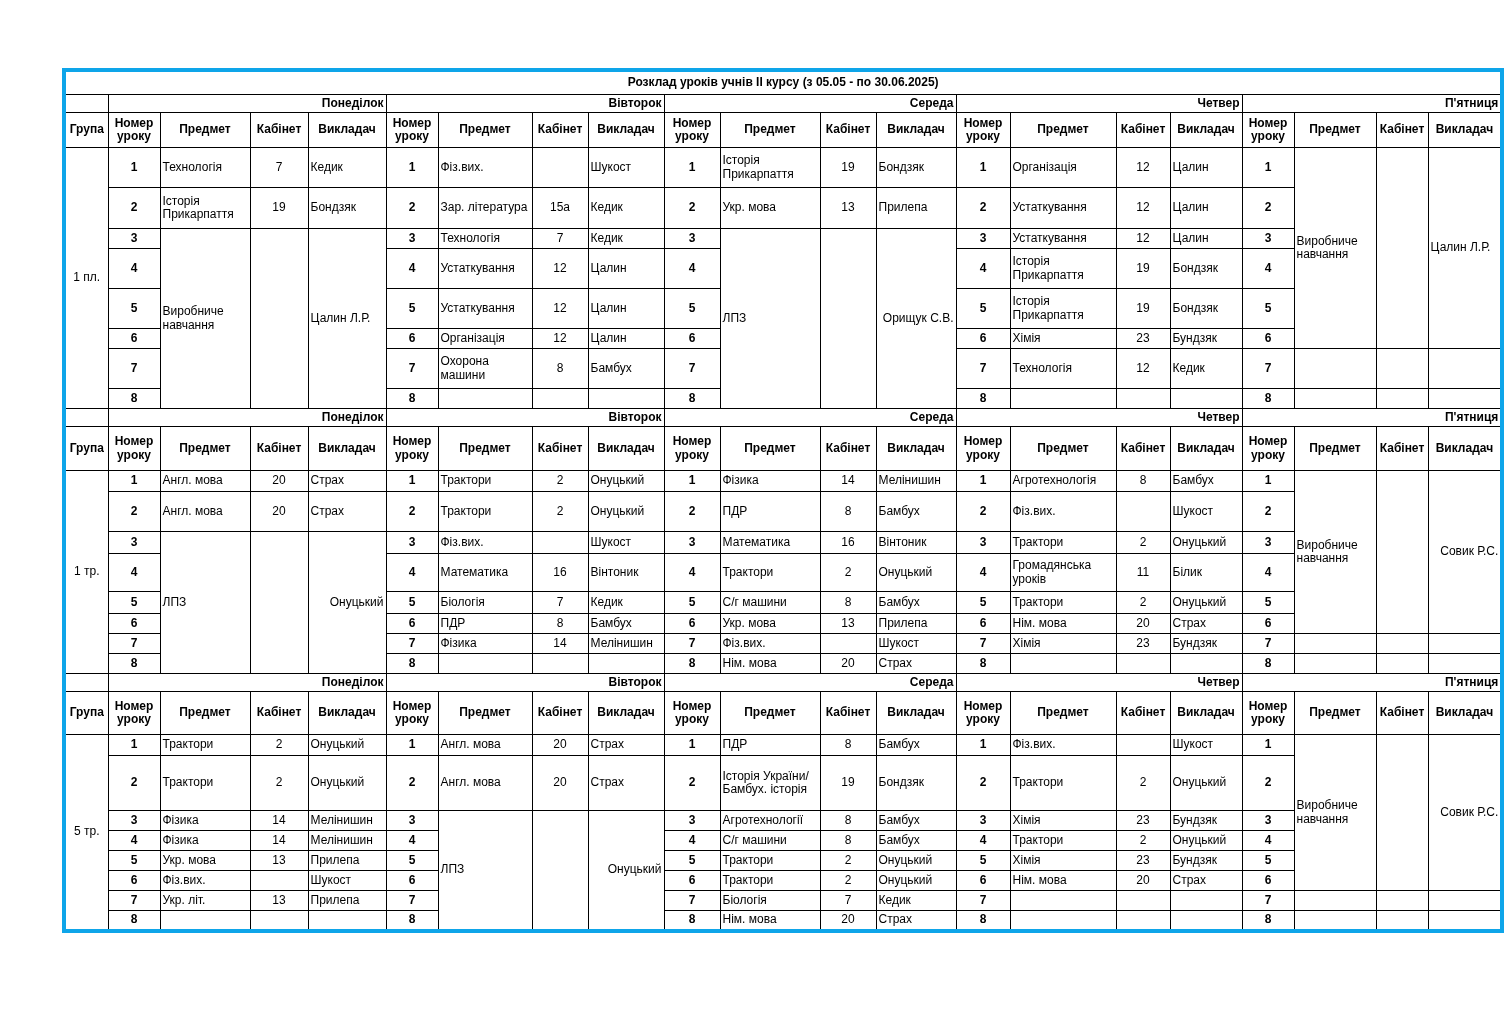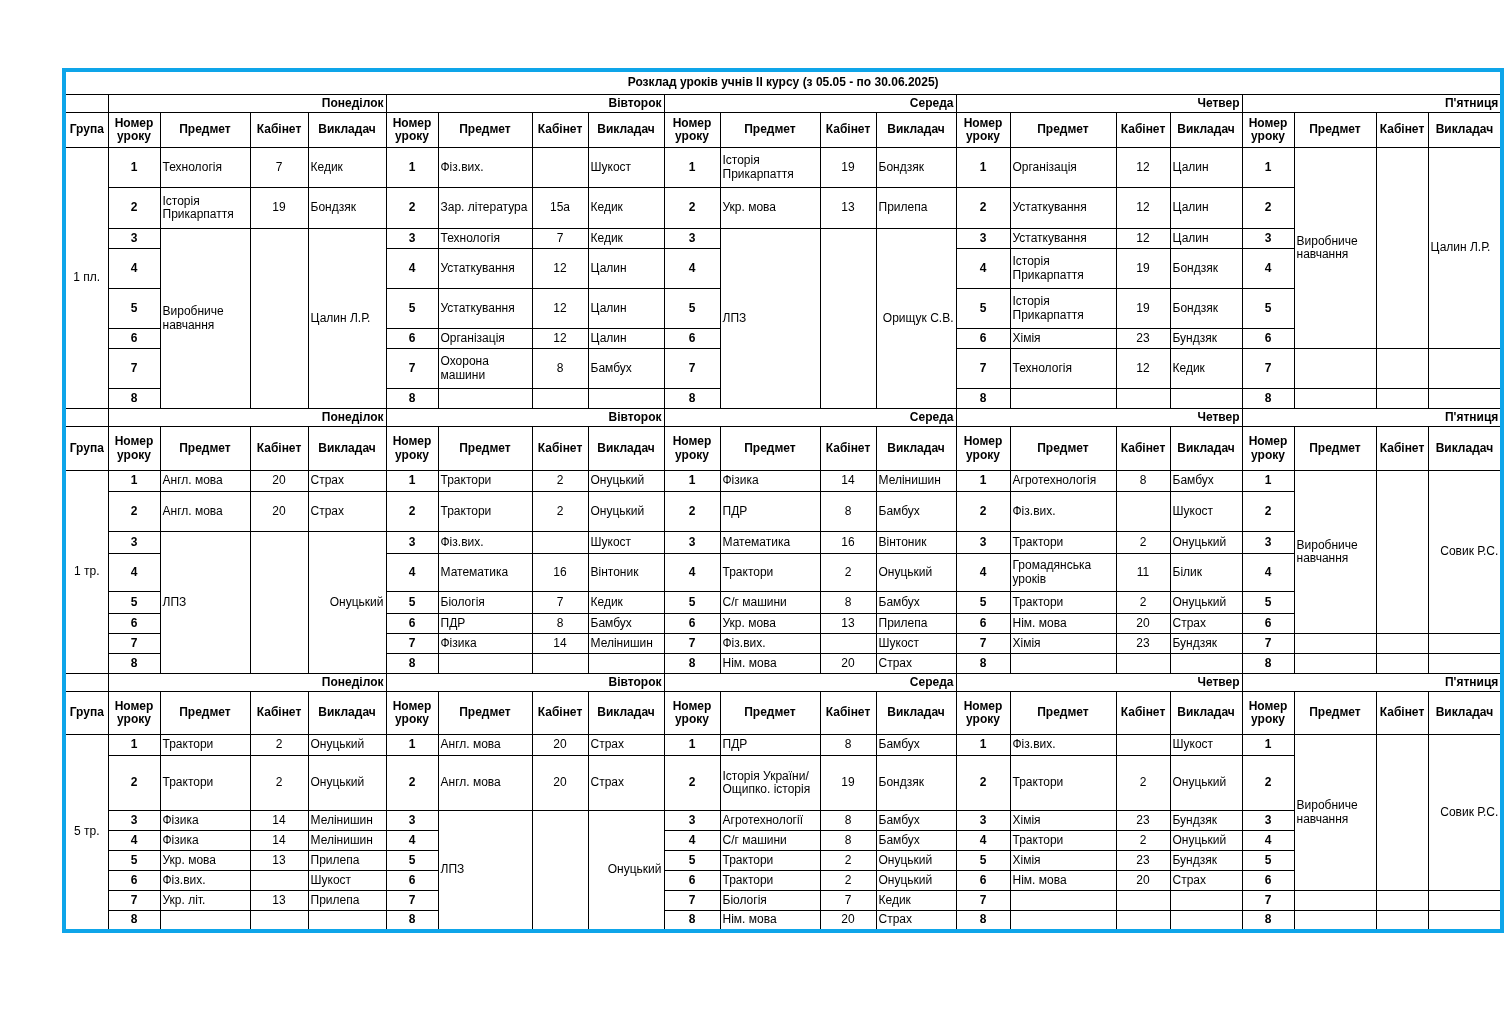--- a/index.html
+++ b/index.html
@@ -462,21 +462,21 @@
         <tr style="height: 55px;">
           <td class="num bl2">2</td>
           <td class="subj">Трактори</td>
           <td class="room">2</td>
           <td class="teach">Онуцький</td>
           <td class="num bl2">2</td>
           <td class="subj">Англ. мова</td>
           <td class="room">20</td>
           <td class="teach">Страх</td>
           <td class="num bl2">2</td>
-          <td class="subj">Історія України/ Ощипко. історія</td>
+          <td class="subj">Історія України/ Бамбух. історія</td>
           <td class="room">19</td>
           <td class="teach">Бондзяк</td>
           <td class="num bl2">2</td>
           <td class="subj">Трактори</td>
           <td class="room">2</td>
           <td class="teach">Онуцький</td>
           <td class="num bl2">2</td>
         </tr>
         <tr style="height: 20px;">
           <td class="num bl2">3</td>

